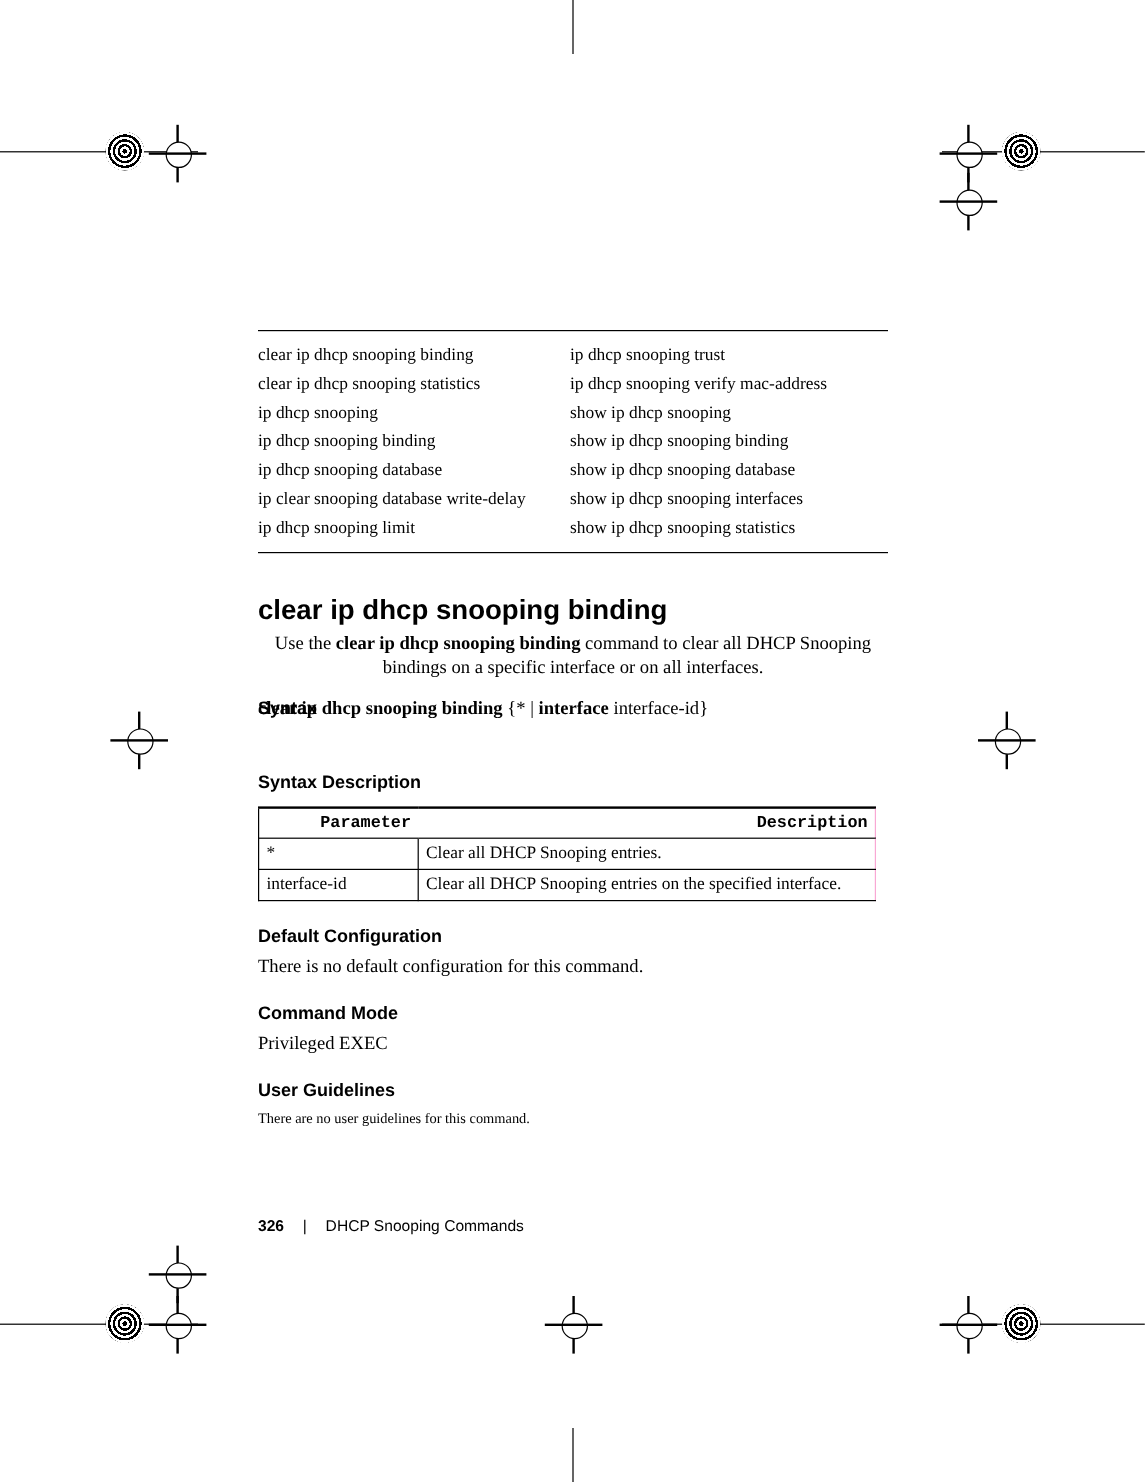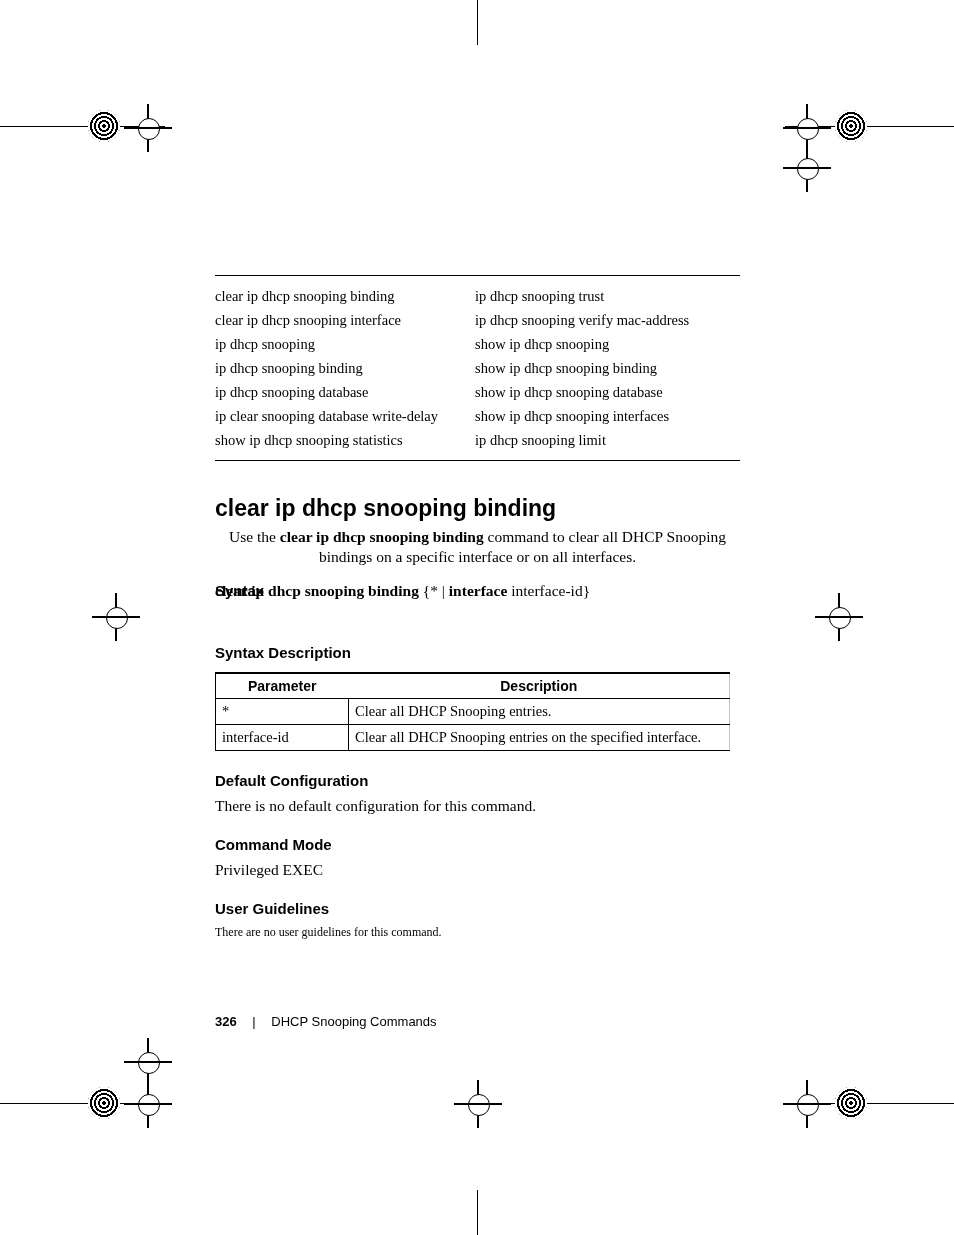--- a/index.html
+++ b/index.html
@@ -62,24 +62,24 @@
   .syntax-line    { position: absolute; top: 582px; font-size: 15.5px; }
   .h-syntax-desc  { top: 644px; }
   .param-table {
     position: absolute;
     top: 672px;
     width: 515px;
     border-collapse: collapse;
     font-size: 14.5px;
   }
   .param-table th {
-    font-family: Liberation Sans, sans-serif;
+    font-family: Liberation Mono, monospace;
     font-weight: bold;
     font-size: 14px;
-    text-align: center;
+    text-align: right;
     border-top: 2px solid #000;
     border-bottom: 1px solid #000;
     padding: 4px 6px;
   }
   .param-table td {
     border: 1px solid #000;
     padding: 4px 6px;
     vertical-align: top;
   }
   .param-table th:first-child, .param-table td:first-child { width: 120px; border-left: 1px solid #000; }
@@ -167,42 +167,42 @@
   </div>
 
 <div class="page">
 
   <div class="cmd-table">
     <div class="cmd-row">
         <div class="cmd-cell">clear ip dhcp snooping binding</div>
         <div class="cmd-cell">ip dhcp snooping trust</div>
       </div>
     <div class="cmd-row">
-        <div class="cmd-cell">clear ip dhcp snooping interface</div>
+        <div class="cmd-cell">clear ip dhcp snooping statistics</div>
         <div class="cmd-cell">ip dhcp snooping verify mac-address</div>
       </div>
     <div class="cmd-row">
         <div class="cmd-cell">ip dhcp snooping</div>
         <div class="cmd-cell">show ip dhcp snooping</div>
       </div>
     <div class="cmd-row">
         <div class="cmd-cell">ip dhcp snooping binding</div>
         <div class="cmd-cell">show ip dhcp snooping binding</div>
       </div>
     <div class="cmd-row">
         <div class="cmd-cell">ip dhcp snooping database</div>
         <div class="cmd-cell">show ip dhcp snooping database</div>
       </div>
     <div class="cmd-row">
         <div class="cmd-cell">ip clear snooping database write-delay</div>
         <div class="cmd-cell">show ip dhcp snooping interfaces</div>
       </div>
     <div class="cmd-row">
+        <div class="cmd-cell">ip dhcp snooping limit</div>
         <div class="cmd-cell">show ip dhcp snooping statistics</div>
-        <div class="cmd-cell">ip dhcp snooping limit</div>
       </div>
   </div>
 
   <div class="section-title">clear ip dhcp snooping binding</div>
 
   <div class="intro">
     <span>Use the </span><b>clear ip dhcp snooping binding</b><span> command to clear all DHCP Snooping bindings on a specific interface or on all interfaces.</span>
   </div>
 
   <div class="subhead h-syntax">Syntax</div>

